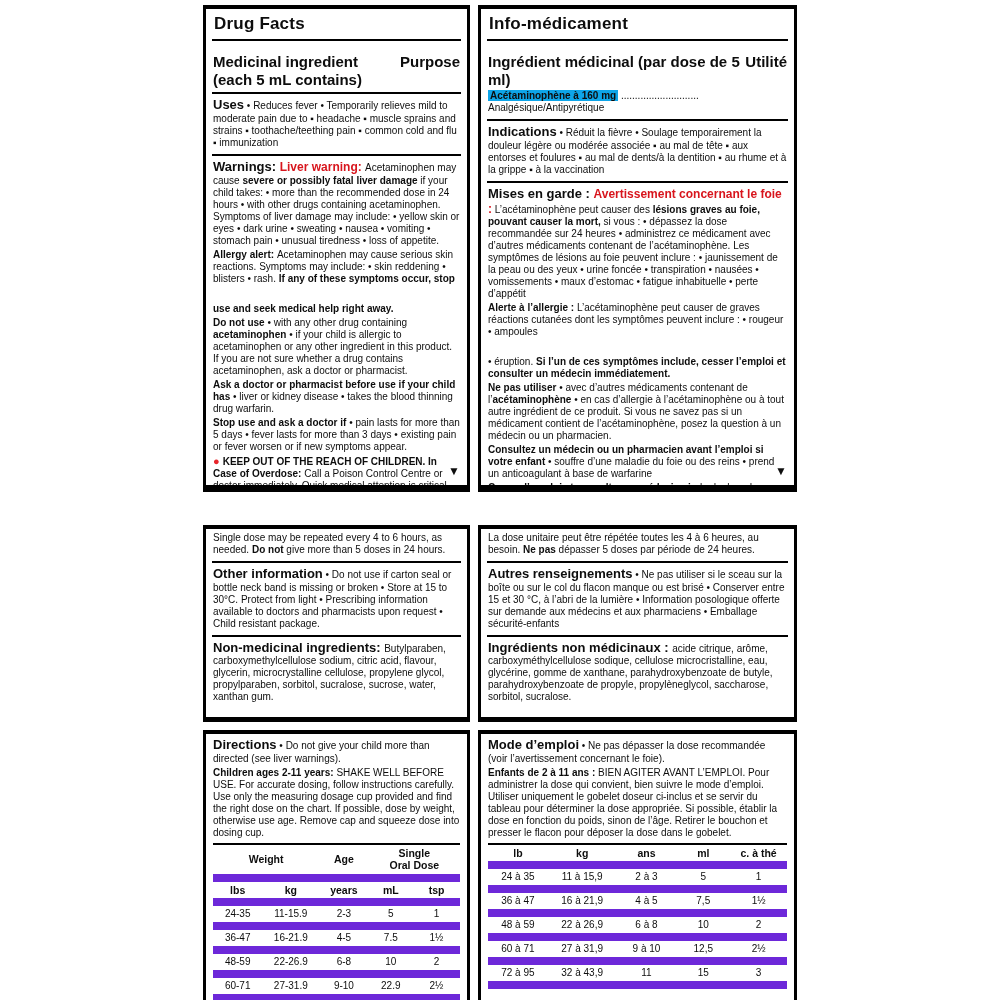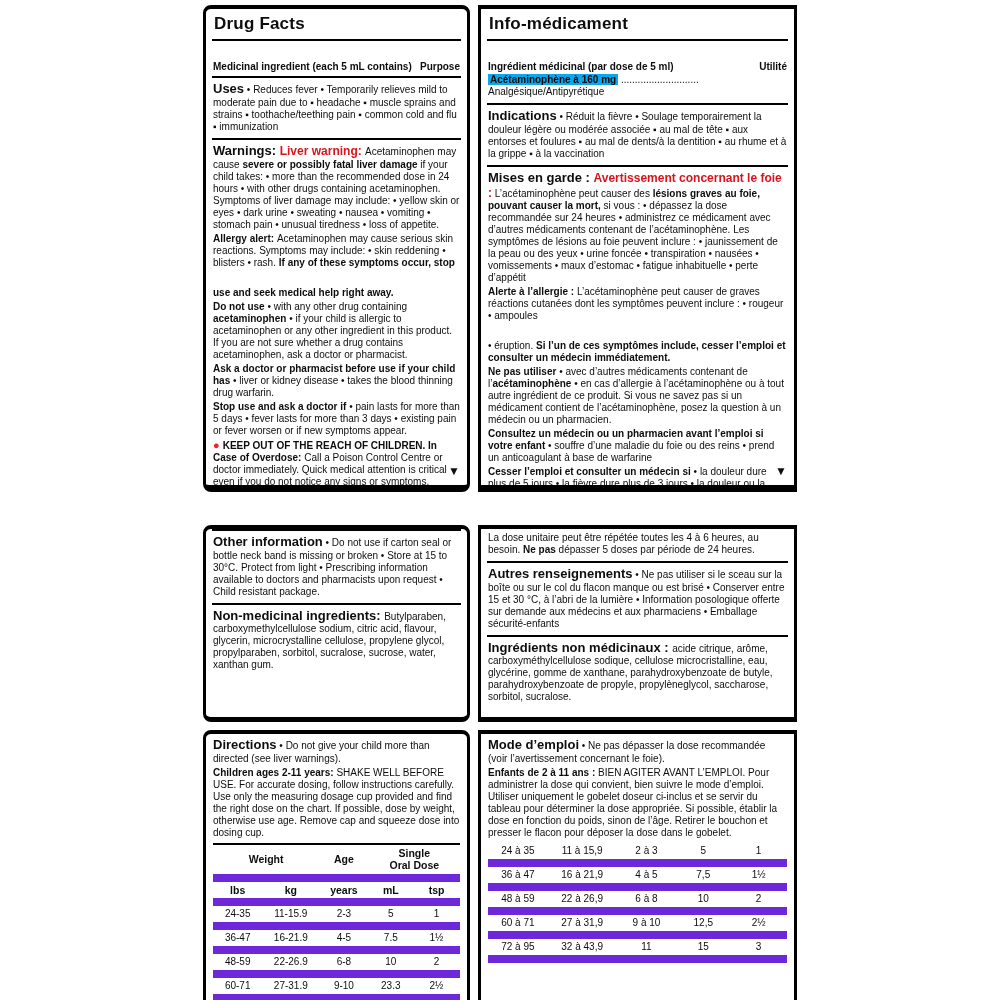--- a/index.html
+++ b/index.html
@@ -5,35 +5,35 @@
   html,body{margin:0;padding:0;}
   body{
     width:1000px;height:1000px;background:#ffffff;
     font-family:"Liberation Sans","DejaVu Sans",sans-serif;
     color:#0d0d0d;
   }
   .page{position:absolute;left:203px;top:5px;width:594px;}
   .row{display:flex;gap:8px;}
   .row2{margin-top:33px;}
   .row3{margin-top:8px;}
-  .col-en{width:267px;flex:0 0 267px;border-radius:8px;}
+  .col-en{width:267px;flex:0 0 267px;}
   .col-fr{width:319px;flex:0 0 319px;}
   .box{
     box-sizing:border-box;background:#fff;
     border:3px solid #000;border-top-width:4px;border-bottom-width:5px;
     padding:0 6px;position:relative;overflow:hidden;
     font-size:10px;line-height:1.2;
   }
   .row1 .box{height:487px;border-bottom-width:7px;}
   .row2 .box{height:197px;}
   .row3 .box{height:331px;}
   .sec{border-top:2.5px solid #000;padding:2px 1px 3px;}
   .sec.first{border-top:none;}
   .box-title{font-weight:700;font-size:17px;padding:3px 1px 2px;letter-spacing:.2px;}
-  .ing-head{display:flex;justify-content:space-between;font-weight:700;font-size:10px;margin-top:18px;}
+  .ing-head{display:flex;justify-content:space-between;font-weight:700;font-size:15px;margin-top:10px;}
   .para{margin:1px 0 2px;}
   .gap-top{margin-top:18px;}
   
   .rt-b{font-weight:700;}
   .rt-hd{font-weight:700;font-size:13px;}
   .rt-rhd{font-weight:700;font-size:12px;color:#d8151d;}
   .rt-h{font-weight:700;background:#0ea5e9;padding:0 2px;}
   .rt-dotred{color:#e8252b;font-size:11px;}
   .tri{position:absolute;right:7px;bottom:8px;font-size:12px;line-height:1;}
   
@@ -100,20 +100,23 @@
         <div class="para"><span class="rt-b">Cesser l’emploi et consulter un médecin si</span><span>  • la douleur dure plus de 5 jours  • la fièvre dure plus de 3 jours  • la douleur ou la fièvre s’aggravent, ou de nouveaux symptômes apparaissent.</span></div>
         <div class="para"><span class="rt-dotred">● </span><span class="rt-b">GARDER HORS DE LA PORTÉE DES ENFANTS. En cas de surdosage, </span></div>
       </div>
       <span class="tri">▼</span>
     </div>
   </div>
 
   <div class="row row2">
 
     <div class="box col-en">
+      <div class="sec first">
+        <div class="para"><span>Single dose may be repeated every 4 to 6 hours, as needed. </span><span class="rt-b">Do not</span><span> give more than 5 doses in 24 hours.</span></div>
+      </div>
       <div class="sec">
         <div class="para"><span class="rt-hd">Other information</span><span>  • Do not use if carton seal or bottle neck band is missing or broken  • Store at 15 to 30°C. Protect from light  • Prescribing information available to doctors and pharmacists upon request  • Child resistant package.</span></div>
       </div>
       <div class="sec">
         <div class="para"><span class="rt-hd">Non-medicinal ingredients: </span><span>Butylparaben, carboxymethylcellulose sodium, citric acid, flavour, glycerin, microcrystalline cellulose, propylene glycol, propylparaben, sorbitol, sucralose, sucrose, water, xanthan gum.</span></div>
       </div>
     </div>
 
     <div class="box col-fr">
       <div class="sec first">
@@ -176,21 +179,21 @@
                 <td>48-59</td>
                 <td>22-26.9</td>
                 <td>6-8</td>
                 <td>10</td>
                 <td>2</td>
               </tr>
               <tr>
                 <td>60-71</td>
                 <td>27-31.9</td>
                 <td>9-10</td>
-                <td>23.3</td>
+                <td>22.9</td>
                 <td>2½</td>
               </tr>
               <tr>
                 <td>72-95</td>
                 <td>32-43.9</td>
                 <td>11</td>
                 <td>15</td>
                 <td>3</td>
               </tr>
             </tbody>
@@ -204,20 +207,27 @@
         <div class="para"><span class="rt-b">Enfants de 2 à 11 ans : </span><span>BIEN AGITER AVANT L’EMPLOI. Pour administrer la dose qui convient, bien suivre le mode d’emploi. Utiliser uniquement le gobelet doseur ci-inclus et se servir du tableau pour déterminer la dose appropriée. Si possible, établir la dose en fonction du poids, sinon de l’âge. Retirer le bouchon et presser le flacon pour déposer la dose dans le gobelet.</span></div>
         <table class="dose-table">
           <colgroup>
               <col class="c1">
               <col class="c2">
               <col class="c3">
               <col class="c4">
               <col class="c5">
             </colgroup>
         <thead>
+              <tr>
+                <th>lb</th>
+                <th>kg</th>
+                <th>ans</th>
+                <th>ml</th>
+                <th>c. à thé</th>
+              </tr>
             </thead>
             <tbody>
               <tr>
                 <td>24 à 35</td>
                 <td>11 à 15,9</td>
                 <td>2 à 3</td>
                 <td>5</td>
                 <td>1</td>
               </tr>
               <tr>

